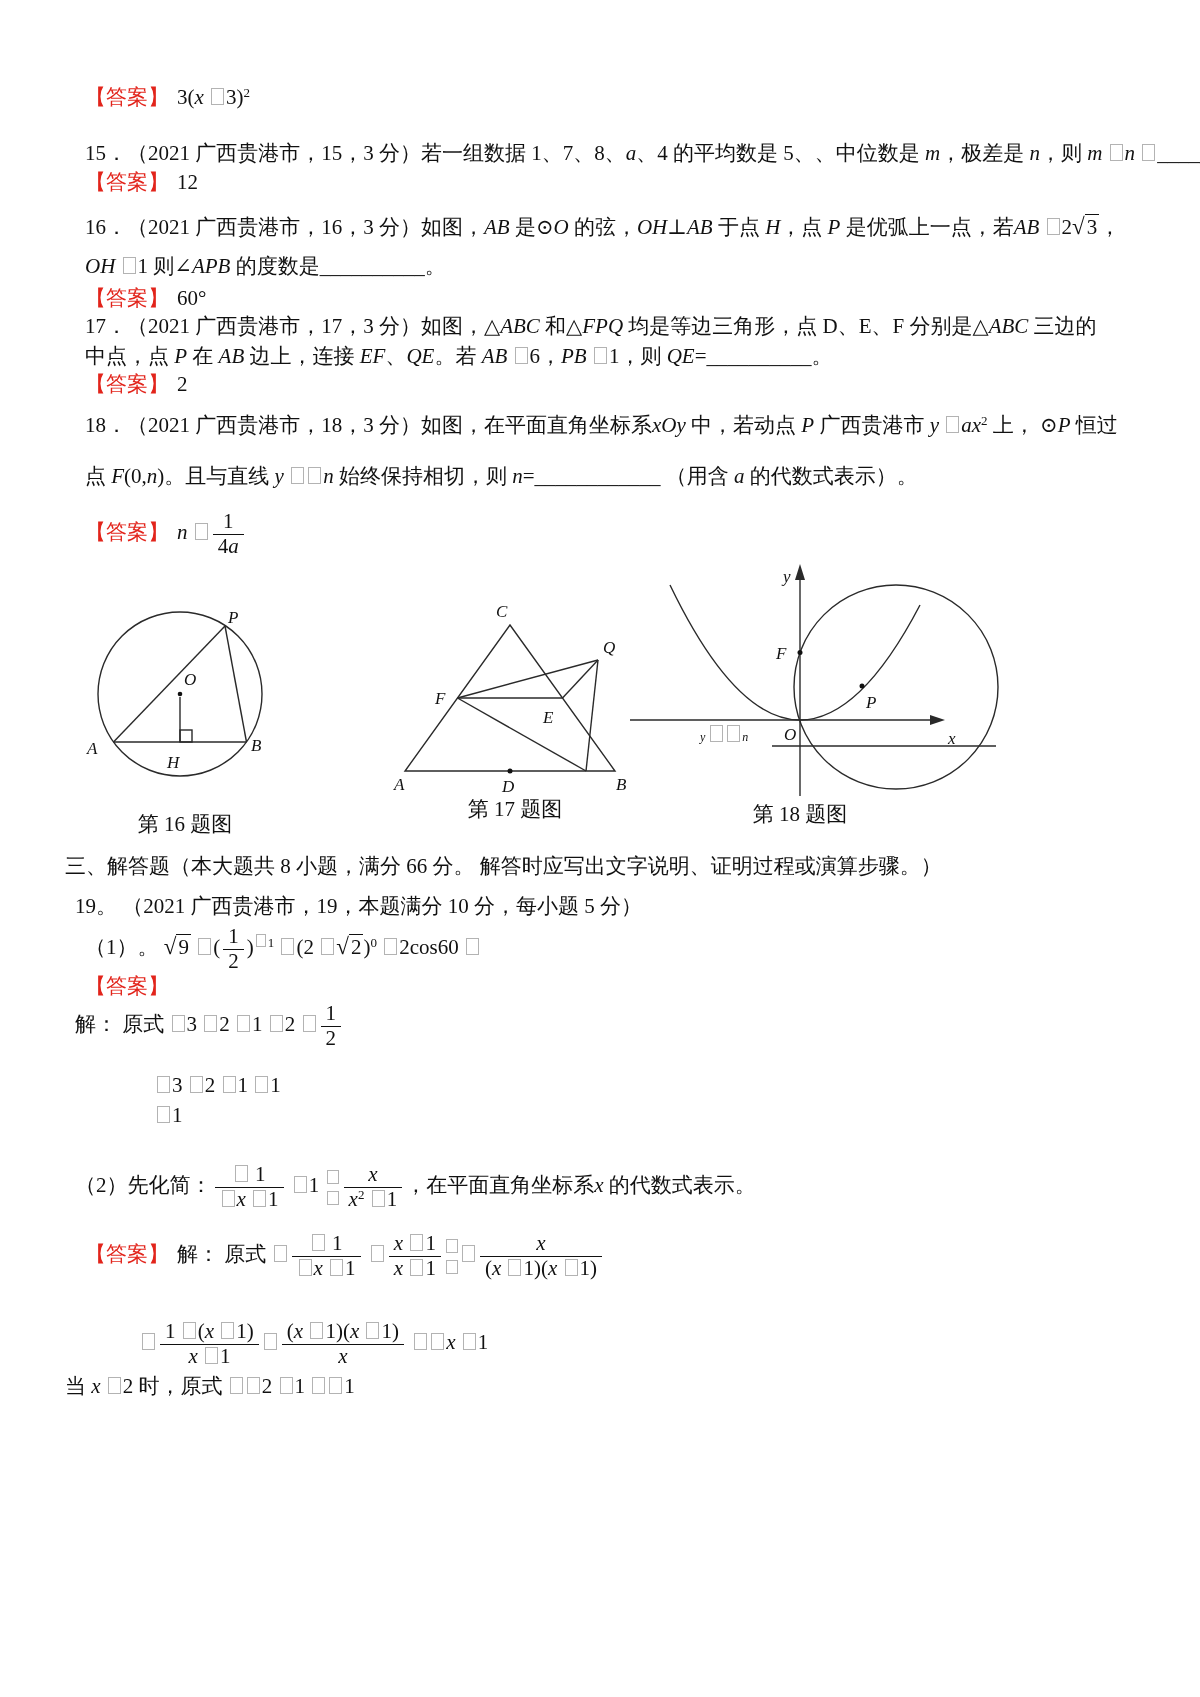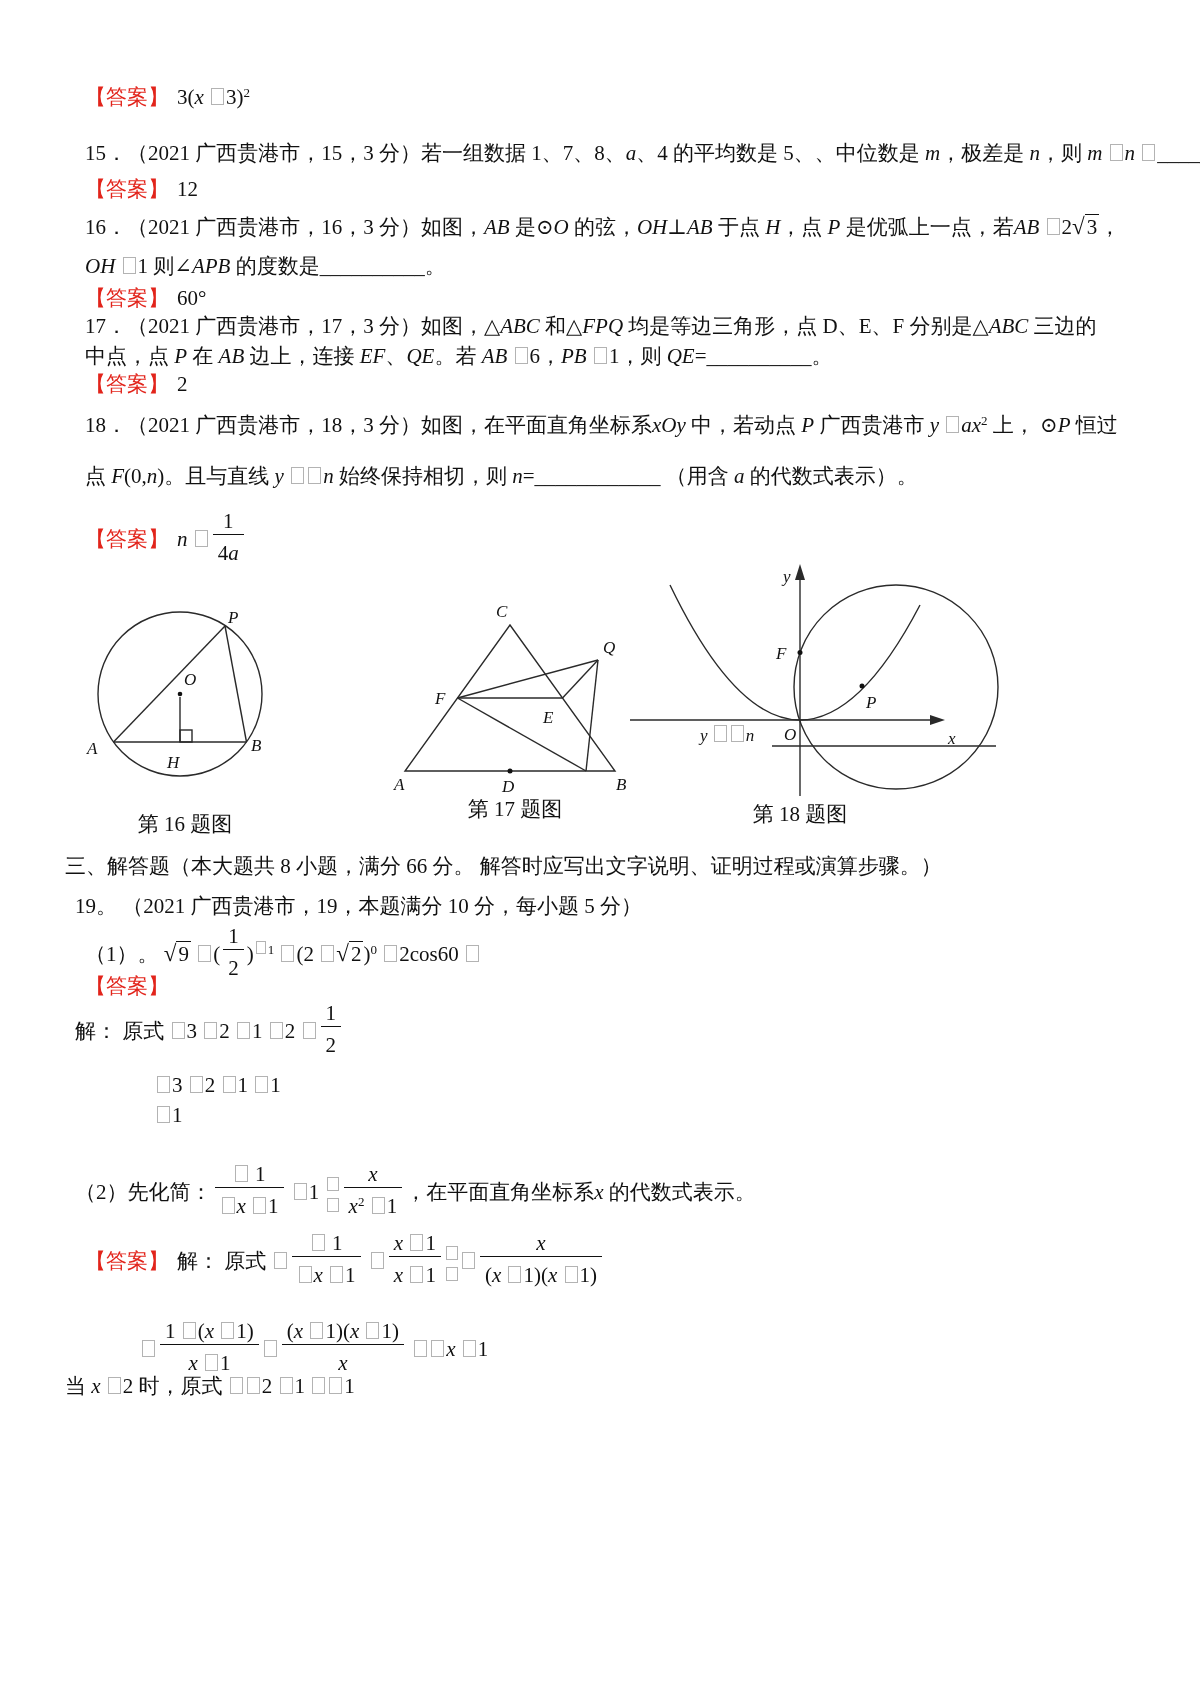--- a/index.html
+++ b/index.html
@@ -8,44 +8,44 @@
   .line{position:absolute;white-space:nowrap;line-height:1.25;}
   .red{color:#e2241b;margin-right:8px;}
   .bd{font-weight:normal;}
   .mi{font-style:italic;}
   .box{display:inline-block;width:11px;height:15px;border:1px solid #b3b3b3;
        margin:0 2px;vertical-align:-1px;background:#fff;}
   sup{font-size:0.62em;vertical-align:0.55em;line-height:0;}
   sup .box{width:8px;height:11px;vertical-align:0;}
   .frac{display:inline-block;vertical-align:middle;text-align:center;margin:0 3px;line-height:1.12;}
   .fn{display:block;border-bottom:1.5px solid #111;padding:0 5px;}
-  .fd{display:block;padding:7px 5px;}
+  .fd{display:block;padding:0 5px;}
   .sqrt{white-space:nowrap;}
   .sqrt-sign{font-size:1.1em;}
   .sqrt-body{border-top:1.5px solid #111;padding:0 2px;}
   .vbox{display:inline-flex;flex-direction:column;gap:7px;vertical-align:middle;margin:0 2px;}
   .vbox .box{margin:0;width:10px;height:12px;}
   .fig{position:absolute;}
   .figcap{text-align:center;font-size:21px;margin-top:2px;color:#111;}
   .fig svg{display:block;}
   .fig svg .stroke{fill:none;stroke:#2a2a2a;stroke-width:1.4;}
   .fig svg text{font-family:"Liberation Serif","DejaVu Serif",serif;font-style:italic;font-size:17px;fill:#111;}
-  .overlay{position:absolute;white-space:nowrap;font-size:17px;}
+  .overlay{position:absolute;white-space:nowrap;font-size:12px;}
 </style>
 </head>
 <body>
 
 <div class="page">
 
   <div class="line" style="left:85px;top:84px">
     <span class="red" style="color: rgb(226, 36, 27);">【答案】</span><span><span>3(</span><span class="mi">x</span><span> </span><span class="box"></span><span>3)</span><sup><span>2</span></sup></span>
   </div>
 
   <div class="line" style="left:85px;top:140px"><span class="bd">15</span><span>．（2021 广西贵港市，15，3 分）若一组数据 1、7、8、</span><span class="mi">a</span><span>、4 的平均数是 5、、中位数是 </span><span class="mi">m</span><span>，极差是 </span><span class="mi">n</span><span>，则 </span><span class="mi">m</span><span> </span><span class="box"></span><span class="mi">n</span><span> </span><span class="box"></span><span>_____。</span></div>
-  <div class="line" style="left:85px;top:176px">
+  <div class="line" style="left:85px;top:169px">
     <span class="red" style="color: rgb(226, 36, 27);">【答案】</span><span><span>12</span></span>
   </div>
 
   <div class="line" style="left:85px;top:212px"><span class="bd">16</span><span>．（2021 广西贵港市，16，3 分）如图，</span><span class="mi">AB</span><span> 是⊙</span><span class="mi">O</span><span> 的弦，</span><span class="mi">OH</span><span>⊥</span><span class="mi">AB</span><span> 于点 </span><span class="mi">H</span><span>，点 </span><span class="mi">P</span><span> 是优弧上一点，若</span><span class="mi">AB</span><span> </span><span class="box"></span><span>2</span><span class="sqrt"><span class="sqrt-sign">√</span><span class="sqrt-body"><span>3</span></span></span><span>，</span></div>
   <div class="line" style="left:85px;top:253px"><span class="mi">OH</span><span> </span><span class="box"></span><span>1 则∠</span><span class="mi">APB</span><span> 的度数是__________。</span></div>
   <div class="line" style="left:85px;top:285px">
     <span class="red" style="color: rgb(226, 36, 27);">【答案】</span><span><span>60°</span></span>
   </div>
 
   <div class="line" style="left:85px;top:313px"><span class="bd">17</span><span>．（2021 广西贵港市，17，3 分）如图，△</span><span class="mi">ABC</span><span> 和△</span><span class="mi">FPQ</span><span> 均是等边三角形，点 D、E、F 分别是△</span><span class="mi">ABC</span><span> 三边的</span></div>

